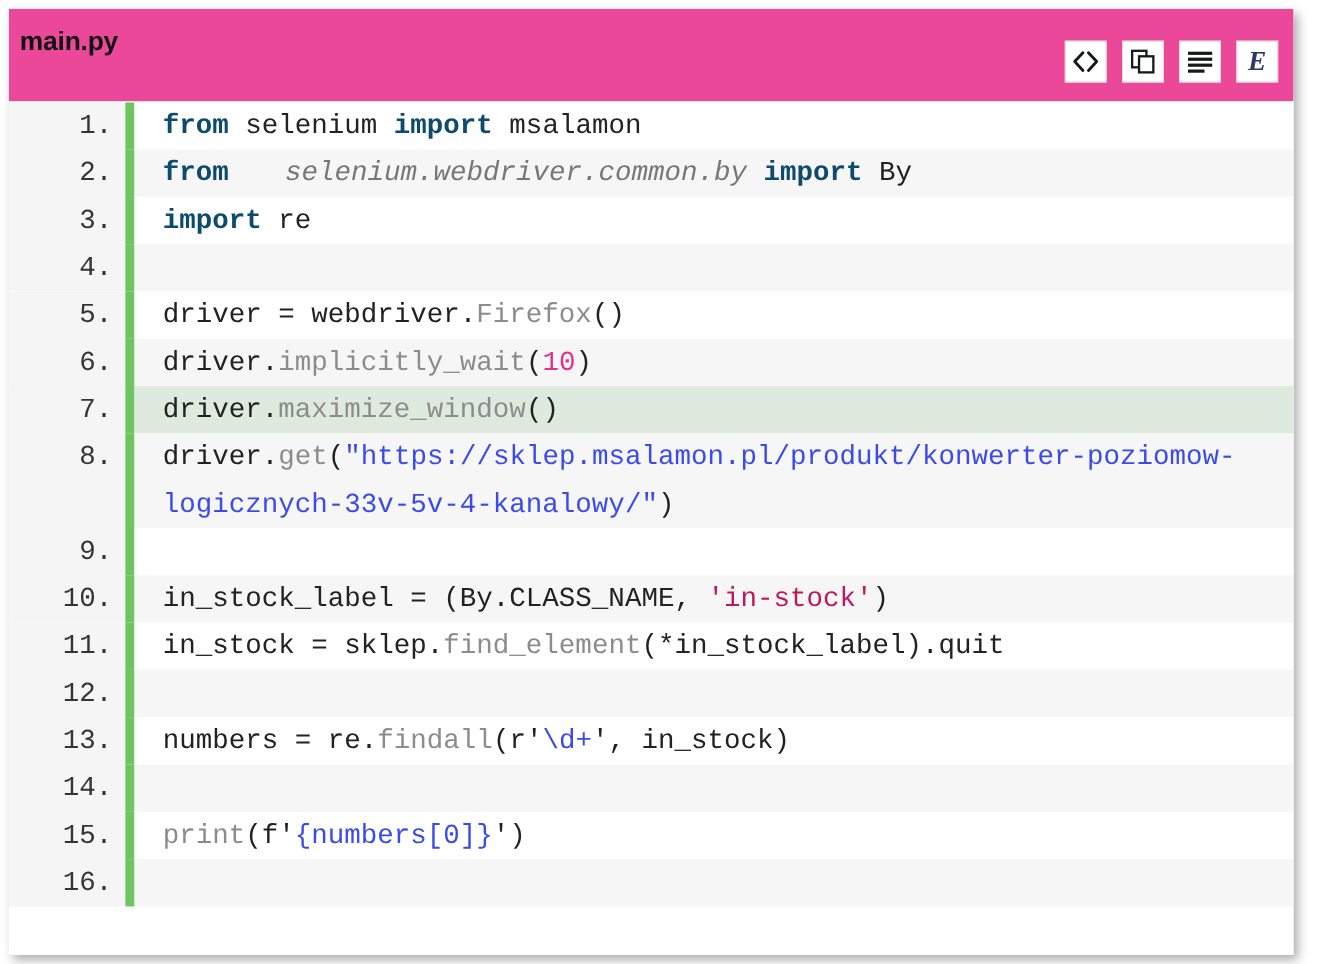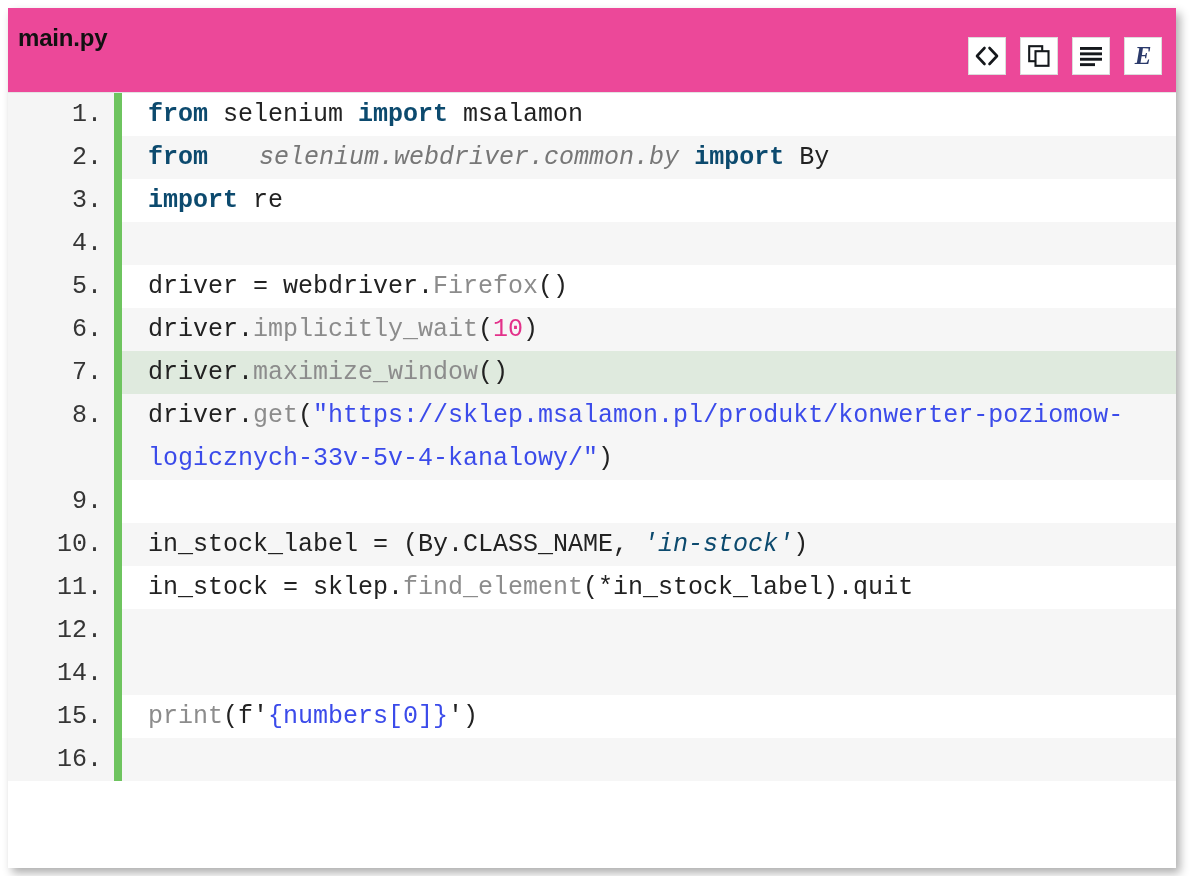--- a/index.html
+++ b/index.html
@@ -112,21 +112,21 @@
     word-break: break-word;
     box-sizing: border-box;
   }
 
   
   .tok-kw   { color: #0c4a6e; font-weight: bold; }
   .tok-mod  { color: #777777; font-style: italic; margin-left: 36px; }
   .tok-meth { color: #8c8c8c; }
   .tok-num  { color: #e3318a; }
   .tok-str  { color: #3b4bea; }
-  .tok-str2 { color: #0c4a6e; font-style: italic; }
+  .tok-str2 { color: #be185d; }
   .tok-plain{ color: #222222; }
 </style>
 </head>
 <body>
 
 <div id="enlighter-card">
 
   <div id="code-header">
     <div id="file-title">main.py</div>
   </div>
@@ -216,20 +216,24 @@
             <td class="code"><span class="tok-plain">in_stock_label = (By.CLASS_NAME, </span><span class="tok-str2">'in-stock'</span><span class="tok-plain">)</span></td>
           </tr>
           <tr class="row-odd">
             <td class="ln">11.</td>
             <td class="code"><span class="tok-plain">in_stock = sklep.</span><span class="tok-meth">find_element</span><span class="tok-plain">(*in_stock_label).quit</span></td>
           </tr>
           <tr class="row-even">
             <td class="ln">12.</td>
             <td class="code">&nbsp;</td>
           </tr>
+          <tr class="row-odd">
+            <td class="ln">13.</td>
+            <td class="code"><span class="tok-plain">numbers = re.</span><span class="tok-meth">findall</span><span class="tok-plain">(r'</span><span class="tok-str">\d+</span><span class="tok-plain">', in_stock)</span></td>
+          </tr>
           <tr class="row-even">
             <td class="ln">14.</td>
             <td class="code">&nbsp;</td>
           </tr>
           <tr class="row-odd">
             <td class="ln">15.</td>
             <td class="code"><span class="tok-meth">print</span><span class="tok-plain">(f'</span><span class="tok-str">{numbers[0]}</span><span class="tok-plain">')</span></td>
           </tr>
           <tr class="row-even">
             <td class="ln">16.</td>

